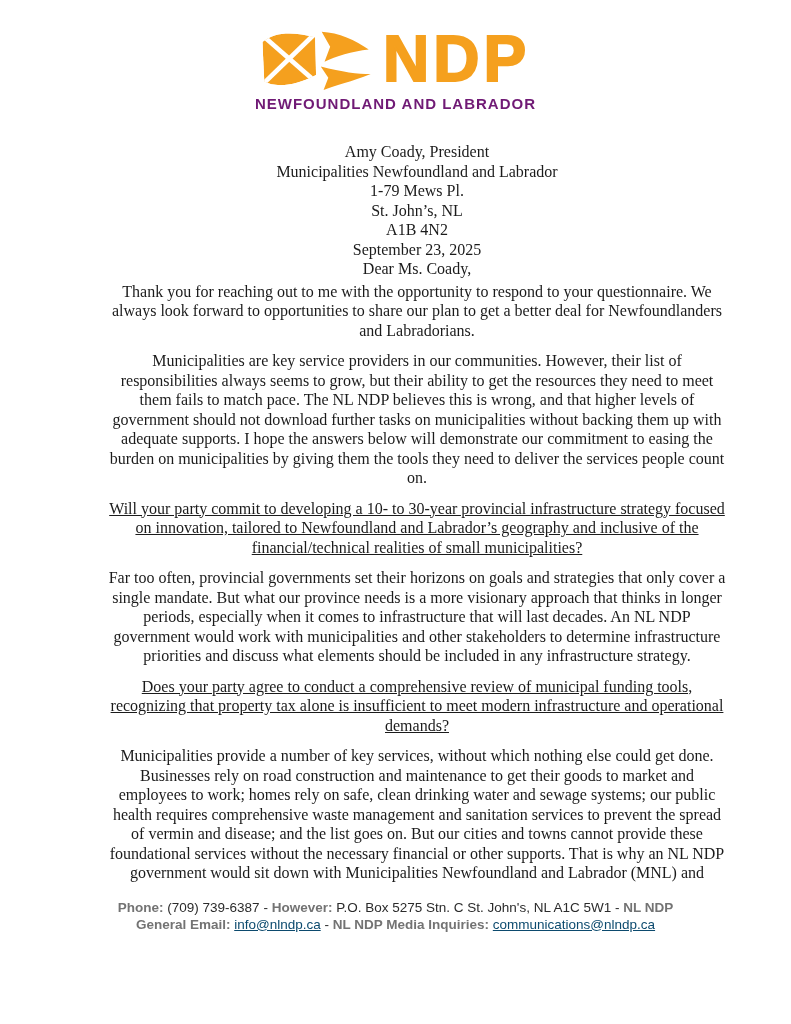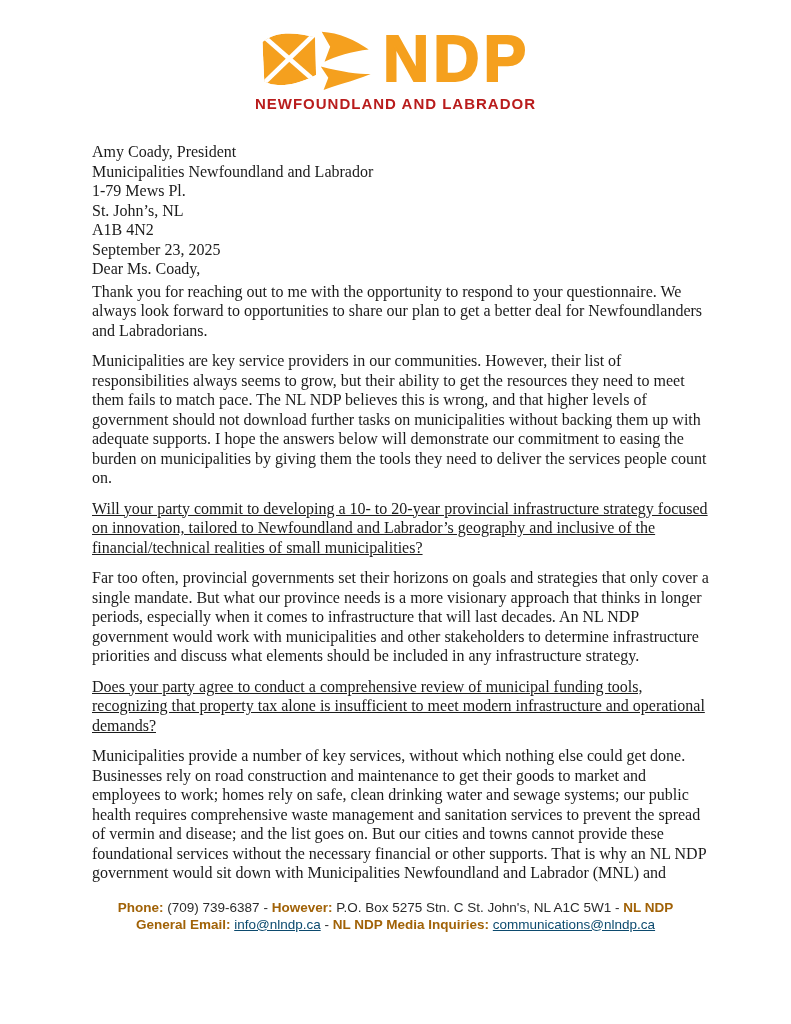--- a/index.html
+++ b/index.html
@@ -39,50 +39,51 @@
     letter-spacing: 4px;
     color: #F5A01E;
     -webkit-text-stroke: 2px #F5A01E;
   }
   .tagline {
     margin-top: 4px;
     font-family: "Liberation Sans", sans-serif;
     font-weight: bold;
     font-size: 15px;
     letter-spacing: 1px;
-    color: #b91c1c;
+    color: #701a75;
   }
   
   .letter {
     width: 650px;
     margin-left: 92px;
     font-size: 16px;
     line-height: 19.5px;
   }
   .block {
     white-space: pre-line;
+    text-align: center;
   }
   .recipient   { margin-top: 30px; }
   .date        { }
   .salutation  { }
   .para        { margin: 11px 0 0 0; }
   .para.first  { margin-top: 3px; }
   .question    { text-decoration: underline; }
   
   .footer {
     margin-top: 16px;
     text-align: center;
     font-family: "Liberation Sans", sans-serif;
     font-size: 13.5px;
     line-height: 17px;
     color: #2b2b2b;
   }
   .footer .b {
     font-weight: bold;
-    color: #a16207;
+    color: #737373;
   }
   .footer a.link {
     color: #0c4a6e;
     text-decoration: underline;
     cursor: pointer;
   }
 </style>
 </head>
 <body>
 
@@ -122,21 +123,21 @@
 always look forward to opportunities to share our plan to get a better deal for Newfoundlanders
 and Labradorians.</p>
     <p class="block para">Municipalities are key service providers in our communities. However, their list of
 responsibilities always seems to grow, but their ability to get the resources they need to meet
 them fails to match pace. The NL NDP believes this is wrong, and that higher levels of
 government should not download further tasks on municipalities without backing them up with
 adequate supports. I hope the answers below will demonstrate our commitment to easing the
 burden on municipalities by giving them the tools they need to deliver the services people count
 on.</p>
 
-    <p class="block para question">Will your party commit to developing a 10- to 20-year provincial infrastructure strategy focused
+    <p class="block para question">Will your party commit to developing a 10- to 30-year provincial infrastructure strategy focused
 on innovation, tailored to Newfoundland and Labrador’s geography and inclusive of the
 financial/technical realities of small municipalities?</p>
     <p class="block para">Far too often, provincial governments set their horizons on goals and strategies that only cover a
 single mandate. But what our province needs is a more visionary approach that thinks in longer
 periods, especially when it comes to infrastructure that will last decades. An NL NDP
 government would work with municipalities and other stakeholders to determine infrastructure
 priorities and discuss what elements should be included in any infrastructure strategy.</p>
 
     <p class="block para question">Does your party agree to conduct a comprehensive review of municipal funding tools,
 recognizing that property tax alone is insufficient to meet modern infrastructure and operational

